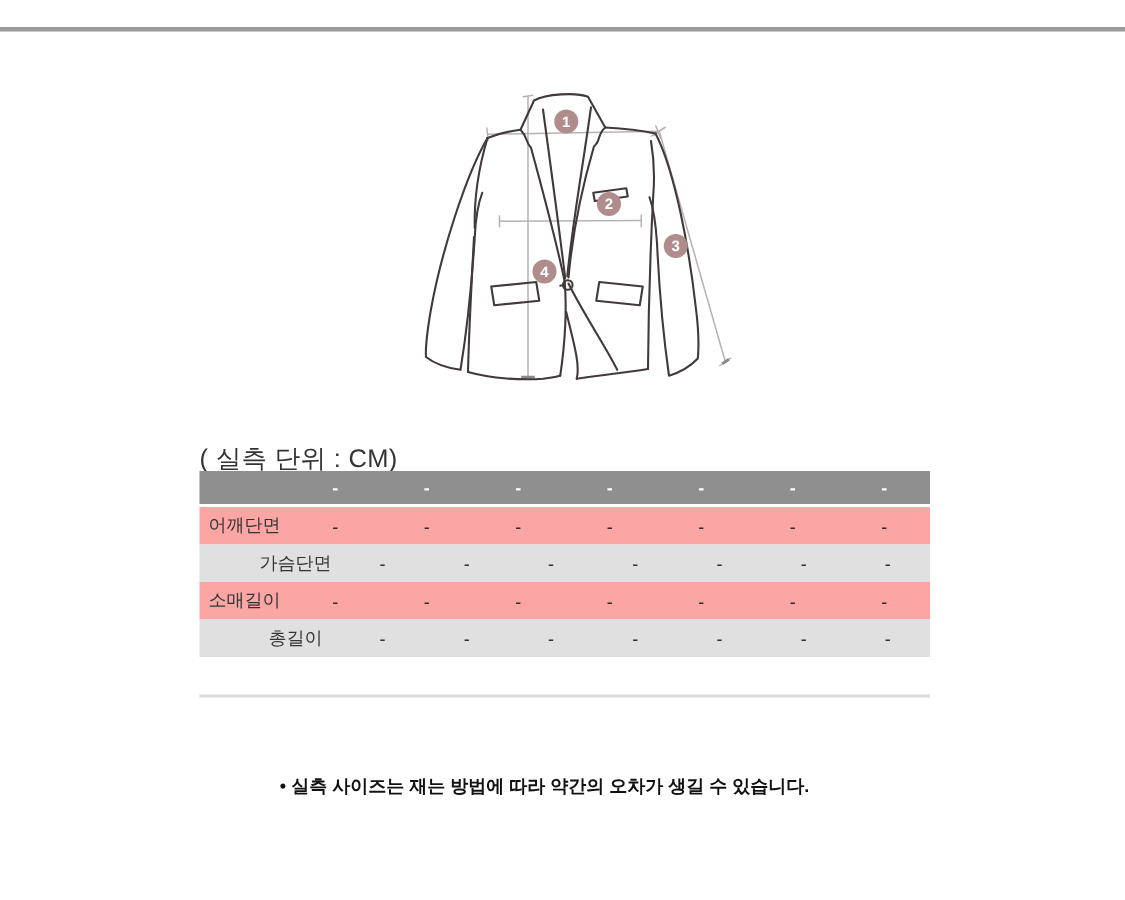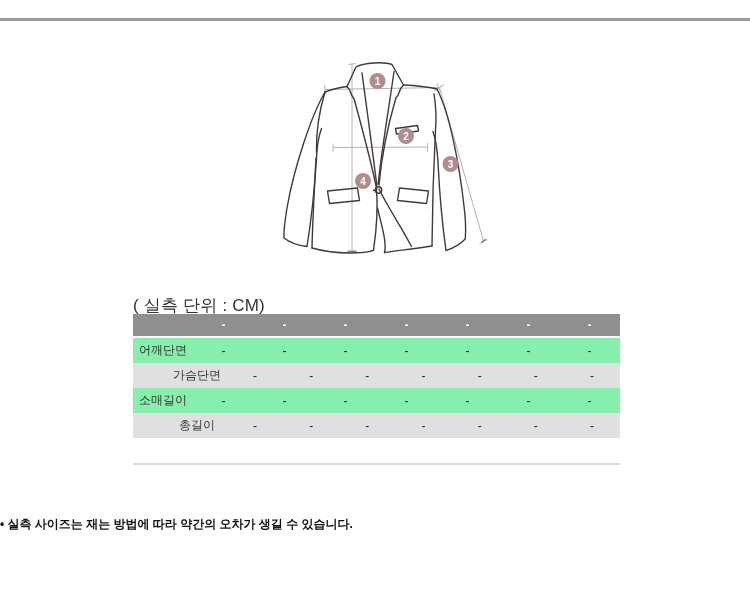--- a/index.html
+++ b/index.html
@@ -5,28 +5,28 @@
   html,body{margin:0;padding:0;}
   body{
     width:750px;height:600px;background:#ffffff;position:relative;
     font-family:"Liberation Sans", sans-serif;overflow:hidden;
   }
   .top-bar{position:absolute;top:18px;left:0;width:750px;height:3px;background:#9a9a9a;}
   .diagram-wrap{position:absolute;left:270px;top:55px;width:240px;height:212px;}
   .unit-label{position:absolute;left:133px;top:294px;width:487px;text-align:left;
     font-size:17px;color:#333;letter-spacing:0.2px;}
   .size-table{position:absolute;left:133px;top:314px;width:487px;}
-  .t-row{display:flex;align-items:center;height:25px;background:#86efac;}
+  .t-row{display:flex;align-items:center;height:25px;background:#fca5a5;}
   .t-row.header{height:22px;background:#8f8f8f;color:#ffffff;font-weight:bold;margin-bottom:2px;}
   .t-row.alt{background:#e0e0e0;padding-left:34px;}
   .t-label{width:60px;text-align:center;font-size:12px;color:#333;}
   .t-cell{flex:1;text-align:center;font-size:12px;color:#222;}
   .t-row.header .t-cell{color:#ffffff;}
   .divider{position:absolute;left:133px;top:463px;width:487px;height:2px;background:#dcdcdc;}
-  .note{position:absolute;left:0;top:516px;width:726px;text-align:left;
+  .note{position:absolute;left:0;top:516px;width:726px;text-align:center;
     font-size:12px;font-weight:bold;color:#111;}
   .marker-num{font-family:"Liberation Sans", sans-serif;font-size:10px;font-weight:bold;fill:#ffffff;}
 </style>
 </head>
 <body>
 
 <div class="top-bar"></div>
 
 <div class="diagram-wrap">
   <svg width="240" height="212" viewBox="270 55 240 212">

